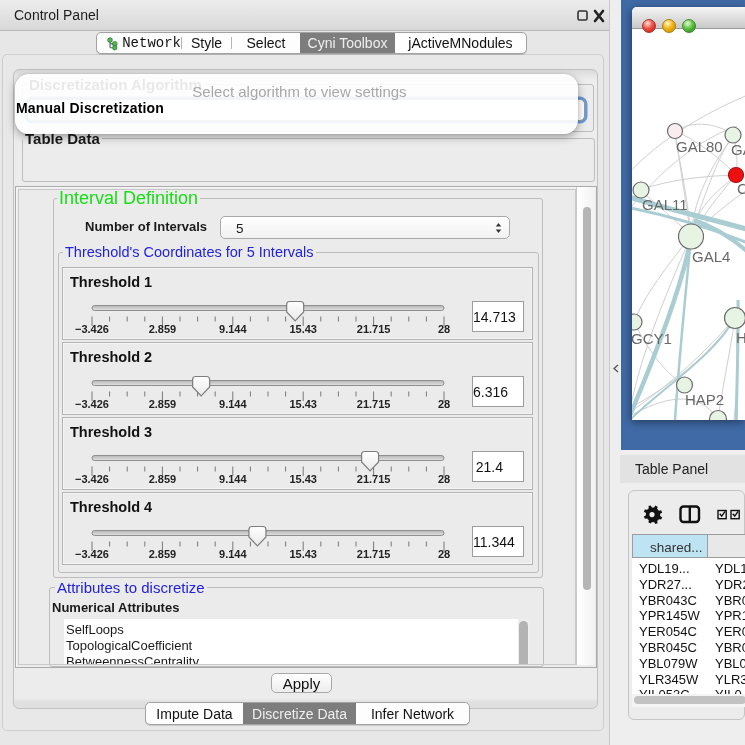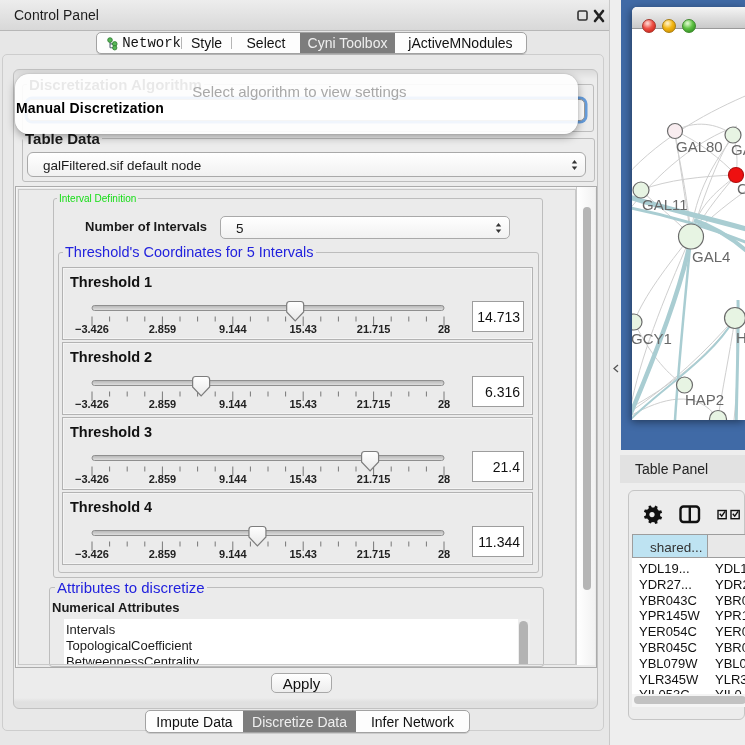--- a/index.html
+++ b/index.html
@@ -14,21 +14,21 @@
 .seg.sel{background:#7d7d7d;color:#efefef;}
 .vsep{position:absolute;top:4px;bottom:4px;width:1px;background:#b5b5b5;}
 .group{border:1px solid #bdbdbd;border-radius:3px;}
 .gtitle{position:absolute;top:-9px;background:#ebebeb;padding:0 2px;font-size:15px;line-height:17px;}
 .combo{background:linear-gradient(#ffffff,#f1f1f1);border:1px solid #a9a9a9;border-radius:6px;font-size:13.5px;}
 .combo .tx{position:absolute;left:15px;top:50%;transform:translateY(-50%);}
 .arr{position:absolute;right:7px;top:50%;transform:translateY(-50%);width:7px;}
 
 .trow{border:1px solid #b3b3b3;box-shadow:inset 0 0 0 1px #f4f4f4;background:#ebebeb;}
 .trow .tt{position:absolute;left:7px;top:6px;font-size:14.5px;font-weight:bold;color:#111;}
-.vbox{position:absolute;left:409px;top:33px;width:52px;height:31px;background:#fff;border:1px solid #9d9d9d;font-size:14px;color:#111;text-align:right;line-height:31px;padding-right:3px;box-sizing:border-box;}
+.vbox{position:absolute;left:409px;top:33px;width:52px;height:31px;background:#fff;border:1px solid #9d9d9d;font-size:14px;color:#111;text-align:right;line-height:31px;padding-right:20px;box-sizing:border-box;}
 .ticklabel{position:absolute;font-size:11px;font-weight:bold;color:#222;transform:translateX(-50%);top:55px;}
 
 .btn{background:linear-gradient(#ffffff,#ededed);border:1px solid #a8a8a8;border-radius:5px;font-size:15px;color:#111;display:flex;align-items:center;justify-content:center;}
 
 #popup{left:15px;top:74px;width:563px;height:60px;background:rgba(255,255,255,0.90);border-radius:14px;box-shadow:0 3px 9px rgba(0,0,0,0.35),0 0 1px rgba(0,0,0,0.3);z-index:30;}
 #popup .p1{position:absolute;left:3px;width:100%;top:9px;text-align:center;color:#a8a8a8;font-size:15px;}
 #popup .p2{position:absolute;left:1px;top:26px;font-size:14px;font-weight:bold;letter-spacing:0.2px;color:#000;}
 #popup .p3{position:absolute;left:0px;top:40px;font-size:16px;letter-spacing:0.45px;color:#000;}
 
 #rightbg{left:610px;top:0;width:135px;height:745px;background:#eeeeee;}
@@ -78,35 +78,28 @@
   <div class="abs" style="left:27px;top:99px;width:556px;height:20px;background:#fff;border:1px solid #999;border-radius:5px;box-shadow:0 0 0 2.5px rgba(88,148,216,0.9);"></div>
 
   <div class="abs" id="popup">
     <div class="p1">Select algorithm to view settings</div>
     <div class="p2">Manual Discretization</div>
   </div>
 
   <div class="abs group" style="left:22px;top:138px;width:571px;height:42px;">
     <div class="gtitle" style="left:0px;background:#ececec;font-weight:bold;">Table Data</div>
   </div>
-  <div class="abs combo" style="left:27px;top:152px;width:557px;height:23px;">
-    <div class="tx">galFiltered.sif default node</div>
-    <svg class="arr" width="9" height="14" viewBox="0 0 9 14">
-      <path d="M4.5,0.5 L8,5 H1 Z" fill="#333"></path>
-        <path d="M4.5,13.5 L8,9 H1 Z" fill="#333"></path>
-    </svg>
-  </div>
 
   <div class="abs" style="left:15px;top:186px;width:580px;height:480px;border:1px solid #ababab;box-shadow:inset 1px 1px 0 #f6f6f6;background:#ebebeb;"></div>
 
   <div class="abs" style="left:576px;top:187px;width:18px;height:478px;background:linear-gradient(90deg,#ffffff,#f2f2f2);border-left:1px solid #c9c9c9;"></div>
   <div class="abs" style="left:583px;top:207px;width:8px;height:383px;background:#b5b5b5;border-radius:4px;"></div>
 
   <div class="abs group" style="left:53px;top:198px;width:488px;height:378px;">
-    <div class="gtitle" style="left:3px;background:#ebebeb;color:#16dd16;font-size:10px;">Interval Definition</div>
+    <div class="gtitle" style="left:3px;background:#ebebeb;color:#16dd16;font-size:18px;">Interval Definition</div>
   </div>
   <div class="abs" style="left:85px;top:219px;font-size:13px;font-weight:bold;">Number of Intervals</div>
   <div class="abs combo" style="left:220px;top:216px;width:288px;height:21px;border-radius:5px;">
     <div class="tx">5</div>
     <svg class="arr" width="9" height="14" viewBox="0 0 9 14">
       <path d="M4.5,0.5 L8,5 H1 Z" fill="#333"></path>
         <path d="M4.5,13.5 L8,9 H1 Z" fill="#333"></path>
     </svg>
   </div>
 
@@ -297,32 +290,32 @@
       <div class="ticklabel" style="left:310.6px">21.715</div>
       <div class="ticklabel" style="left:381.0px">28</div>
     <div class="vbox">11.344</div>
   </div>
 
   <div class="abs group" style="left:49px;top:587px;width:493px;height:78px;">
     <div class="gtitle" style="left:5px;background:#ebebeb;color:#2222dd;font-size:15px;">Attributes to discretize</div>
   </div>
   <div class="abs" style="left:52px;top:600px;font-size:13px;font-weight:bold;">Numerical Attributes</div>
   <div class="abs" style="left:64px;top:619px;width:466px;height:45px;background:#fff;overflow:hidden;">
-    <div style="position:absolute;left:2px;top:2.5px;font-size:13px;">Intervals</div>
+    <div style="position:absolute;left:2px;top:2.5px;font-size:13px;">SelfLoops</div>
     <div style="position:absolute;left:2px;top:18.8px;font-size:13px;">TopologicalCoefficient</div>
     <div style="position:absolute;left:2px;top:35px;font-size:13px;">BetweennessCentrality</div>
     <div style="position:absolute;right:0;top:0;width:12px;height:100%;background:#eee;"></div>
     <div style="position:absolute;right:2px;top:2px;width:9px;height:60px;background:#b3b3b3;border-radius:5px;"></div>
   </div>
 
   <div class="abs" style="left:18px;top:189px;width:556px;height:474px;border:1px solid #c9c9c9;z-index:5;"></div>
 
   <div class="abs btn" style="left:271px;top:673px;width:59px;height:18px;">Apply</div>
 
-  <div class="abs tabbar" style="left:145px;top:702px;width:323px;height:21px;margin-top:8px;">
+  <div class="abs tabbar" style="left:145px;top:702px;width:323px;height:21px;">
     <div class="seg" style="left:0;width:97px;border-radius:5px 0 0 5px;">Impute Data</div>
     <div class="seg sel" style="left:97px;width:113px;">Discretize Data</div>
     <div class="seg" style="left:210px;width:113px;border-radius:0 5px 5px 0;">Infer Network</div>
   </div>
 
   <div class="abs" id="rightbg"></div>
   <div class="abs" style="left:609px;top:0;width:1px;height:745px;background:#c9c9c9;"></div>
   <svg class="abs" style="left:612px;top:364px" width="8" height="9" viewBox="0 0 8 9">
       <path d="M6,1 L2,4.5 L6,8" fill="none" stroke="#555" stroke-width="1.3"></path>
     </svg>

